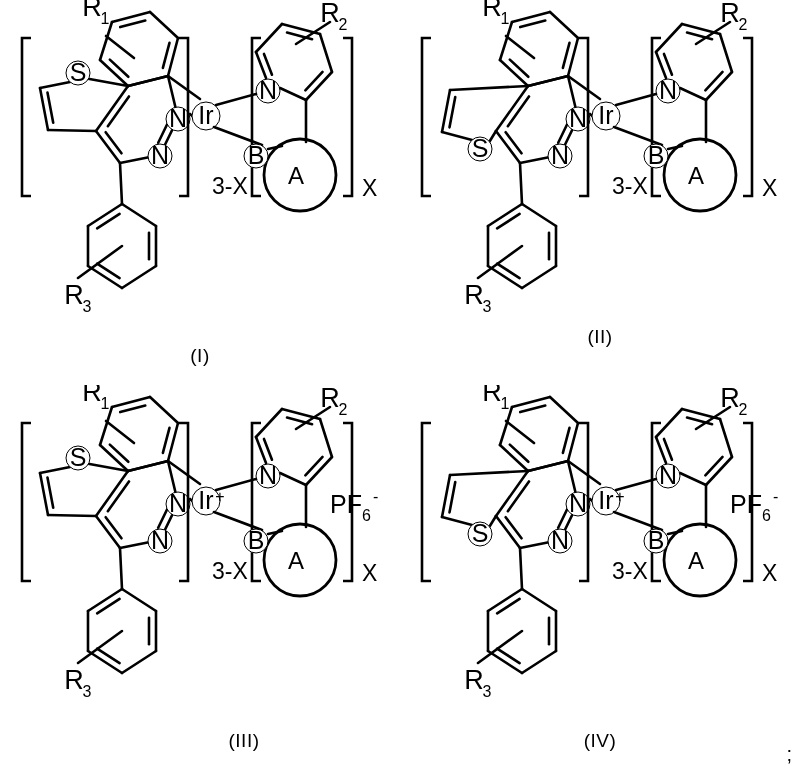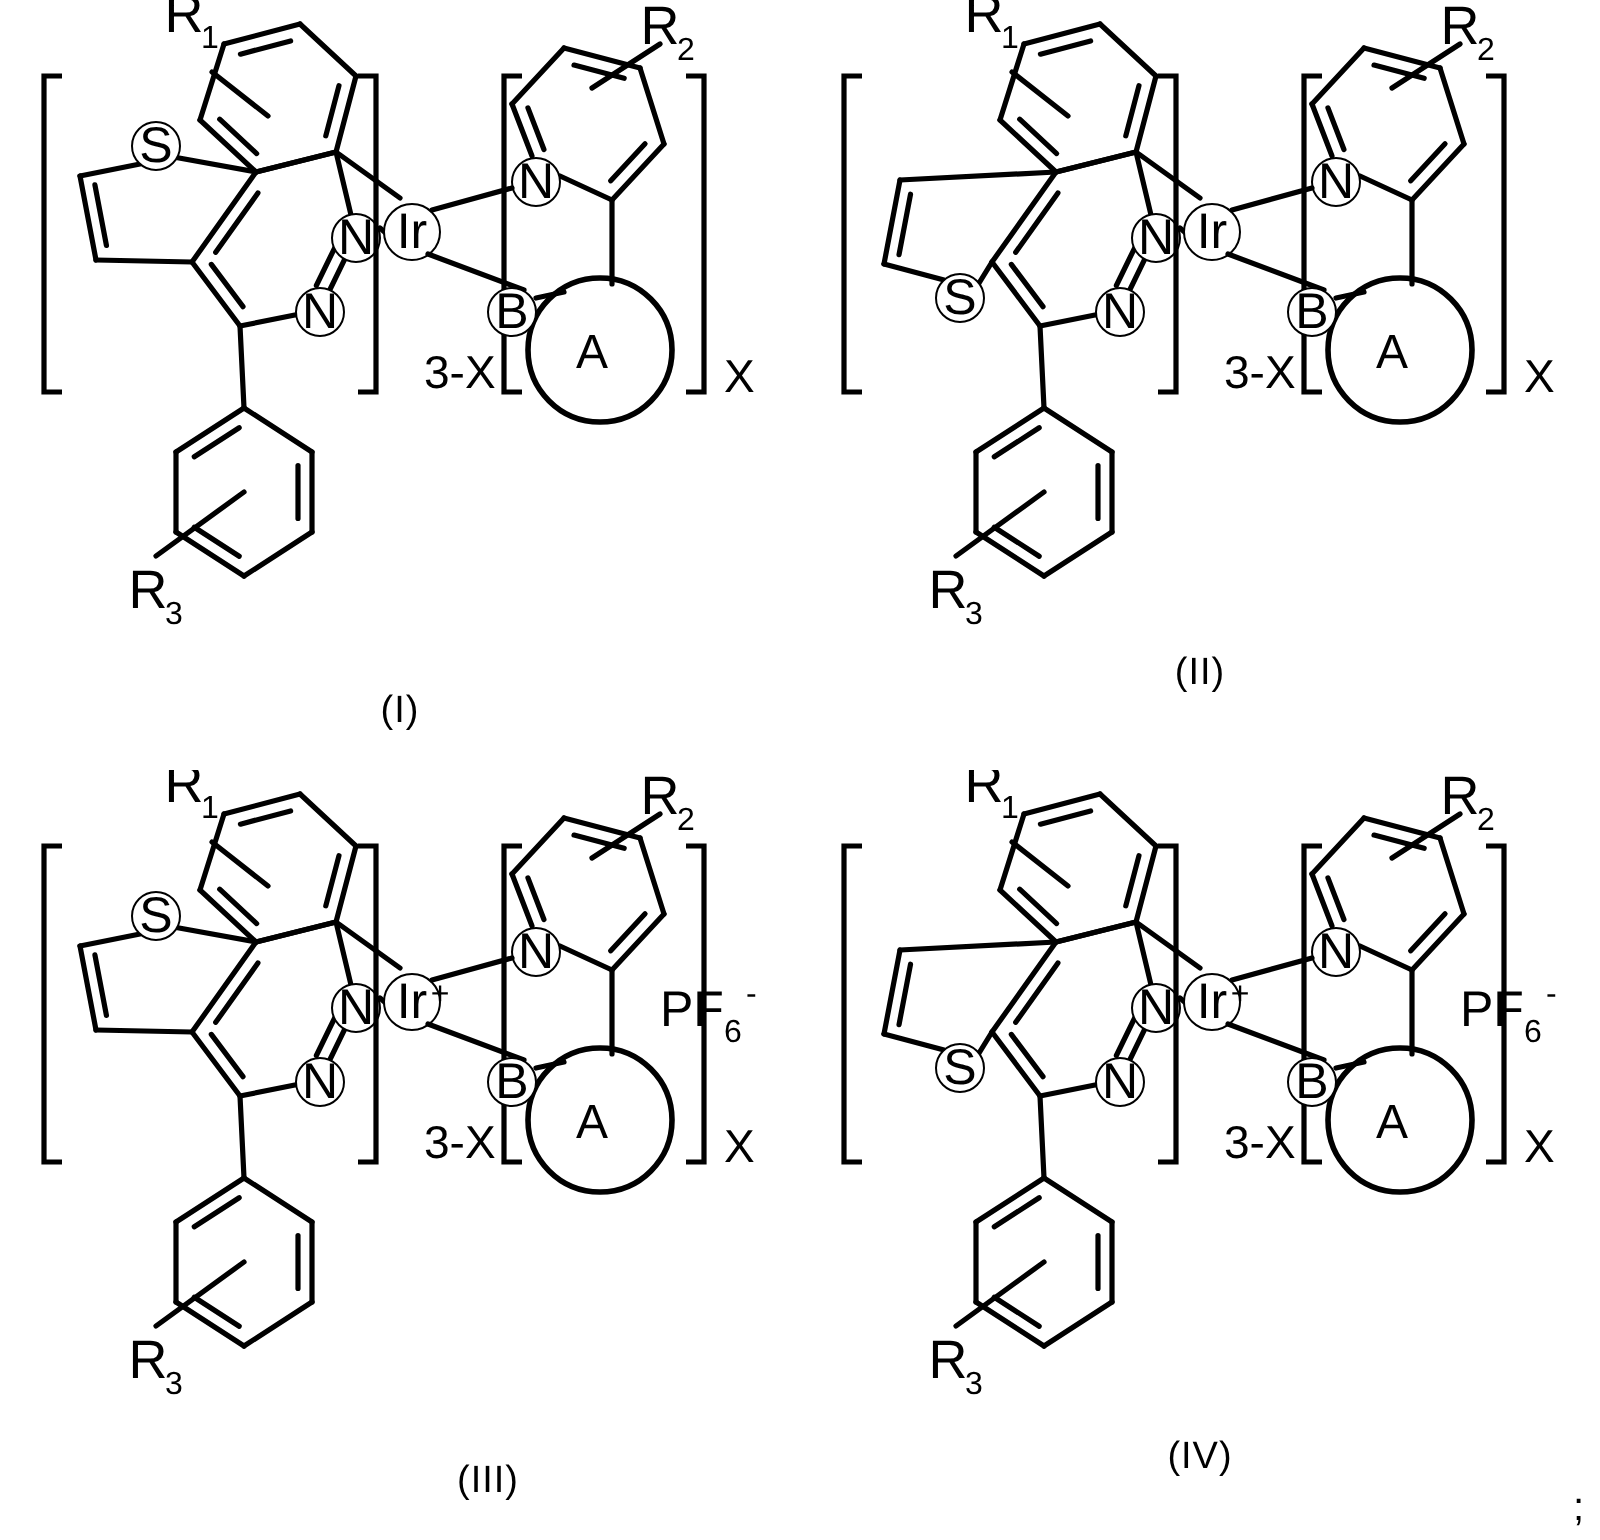--- a/index.html
+++ b/index.html
@@ -444,16 +444,16 @@
         </g>
         <text x="296" y="184" class="ringA" text-anchor="middle">A</text>
         <path d="M 343 38 L 352 38 L 352 196 L 343 196" class="brk" stroke="#000"></path>
         <text x="362" y="196" class="cnt" text-anchor="start">X</text>
         <g>
           <text x="330" y="128" text-anchor="start" class="atom">PF</text>
           <text x="362" y="136" text-anchor="start" class="sub">6</text>
           <text x="373" y="117" text-anchor="start" class="sup">-</text>
         </g>
       </svg>
-      <div class="caption" style="top: 333px;">(IV)</div>
+      <div class="caption" style="top: 345px;">(IV)</div>
     </div>
     <div class="trailing-semicolon">;</div>
   </div>
 
 </body></html>

